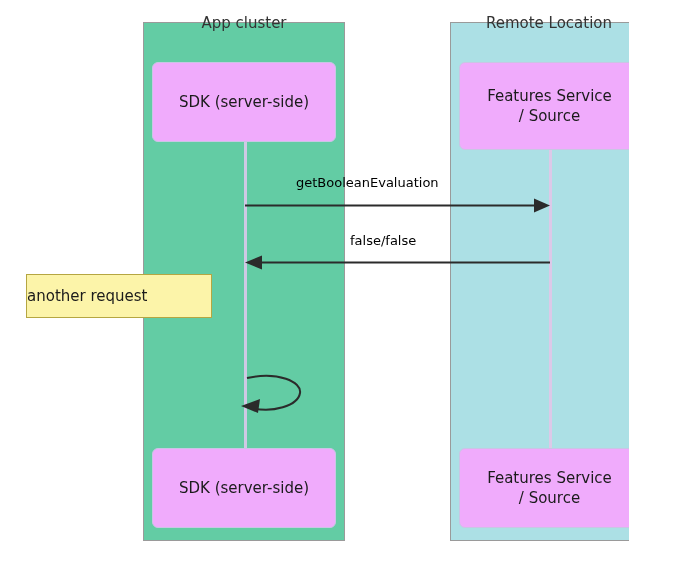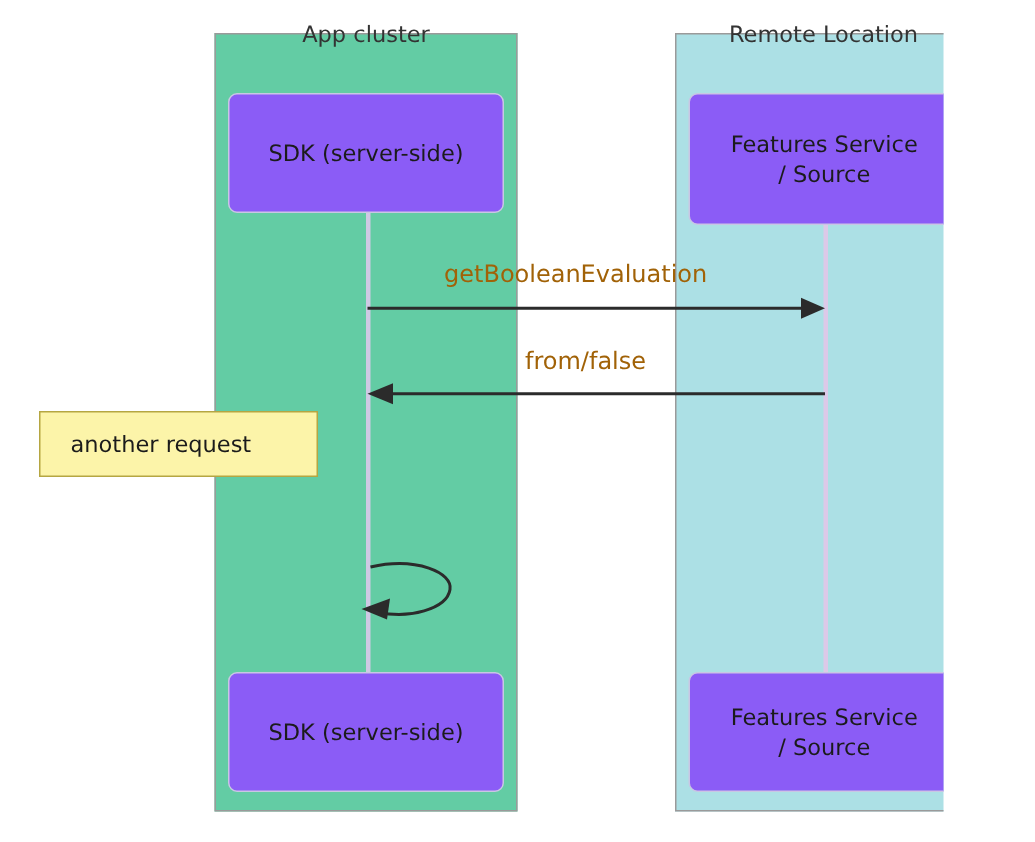--- a/index.html
+++ b/index.html
@@ -64,63 +64,62 @@
   }
   .lifeline-right {
     left: 549px;
     background: #dcc9e8;
   }
 
   
   .participant {
     position: absolute;
     box-sizing: border-box;
-    background: #8b5cf6;
+    background: #f0abfc;
     border: 1px solid #c9c6e4;
     border-radius: 6px;
     display: flex;
     align-items: center;
     justify-content: center;
     text-align: center;
     font-size: 15px;
     color: #1b1b1b;
     line-height: 20px;
     padding: 4px 6px;
   }
   .p-sdk-top    { left: 152px; top: 62px;  width: 184px; height: 80px; }
   .p-sdk-bot    { left: 152px; top: 448px; width: 184px; height: 80px; }
   .p-feat-top   { left: 459px; top: 62px;  width: 181px; height: 88px; }
   .p-feat-bot   { left: 459px; top: 448px; width: 181px; height: 80px; }
 
   
   .msg-label {
     position: absolute;
-    font-size: 16px;
-    color: #a16207;
+    font-size: 13px;
+    color: #000000;
     white-space: nowrap;
     line-height: 18px;
   }
   .msg-svg {
     position: absolute;
     overflow: visible;
   }
 
   
   .note {
     position: absolute;
     box-sizing: border-box;
     left: 26px;
     top: 274px;
     width: 186px;
     height: 44px;
     background: #fcf4a9;
     border: 1px solid #b5a642;
     display: flex;
     align-items: center;
-    padding-left: 20px;
     font-size: 15px;
     color: #1b1b1b;
   }
 </style>
 </head>
 <body>
 
 <div id="diagram">
 
   <div class="group group-app">
@@ -152,21 +151,21 @@
     </span>
   </div>
 
   <div class="msg-label" style="left:296px; top:174px;">getBooleanEvaluation</div>
 
   <svg class="msg-svg" style="left:244px; top:196px;" width="310" height="20">
     <line x1="1" y1="9.5" x2="296" y2="9.5" stroke="#2b2b2b" stroke-width="2"></line>
     <polygon points="306,9.5 290,2.5 290,16.5" fill="#2b2b2b"></polygon>
   </svg>
 
-  <div class="msg-label" style="left:350px; top:232px;">from/false</div>
+  <div class="msg-label" style="left:350px; top:232px;">false/false</div>
 
   <svg class="msg-svg" style="left:240px; top:253px;" width="314" height="20">
     <line x1="310" y1="9.5" x2="16" y2="9.5" stroke="#2b2b2b" stroke-width="2"></line>
     <polygon points="5,9.5 22,2.5 22,16.5" fill="#2b2b2b"></polygon>
   </svg>
 
   <div class="note">another request</div>
 
 
   <svg class="msg-svg" style="left:238px; top:368px;" width="80" height="52">

